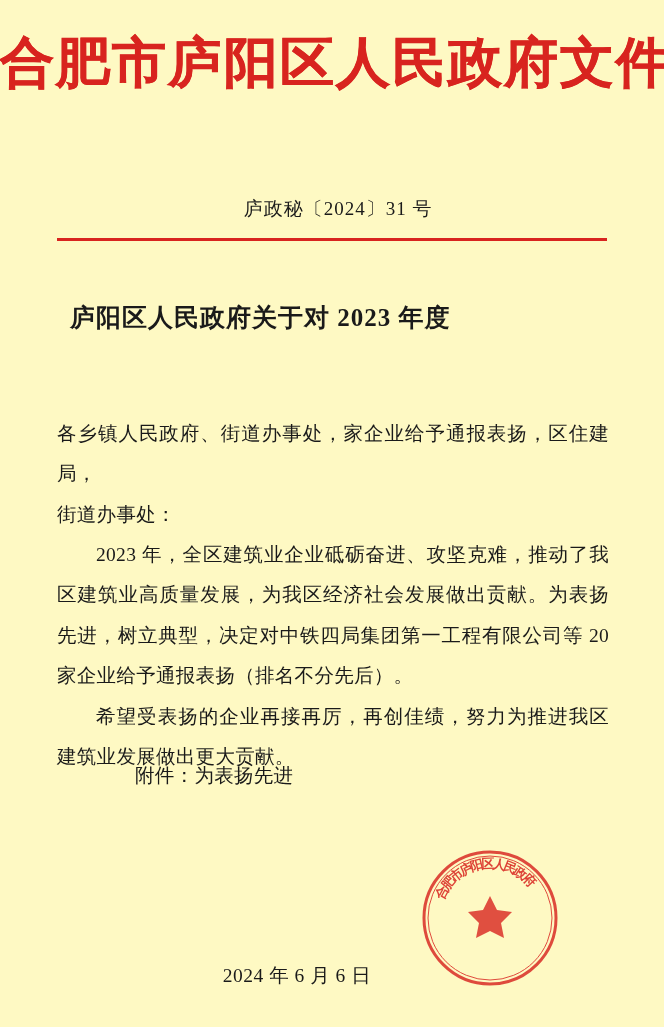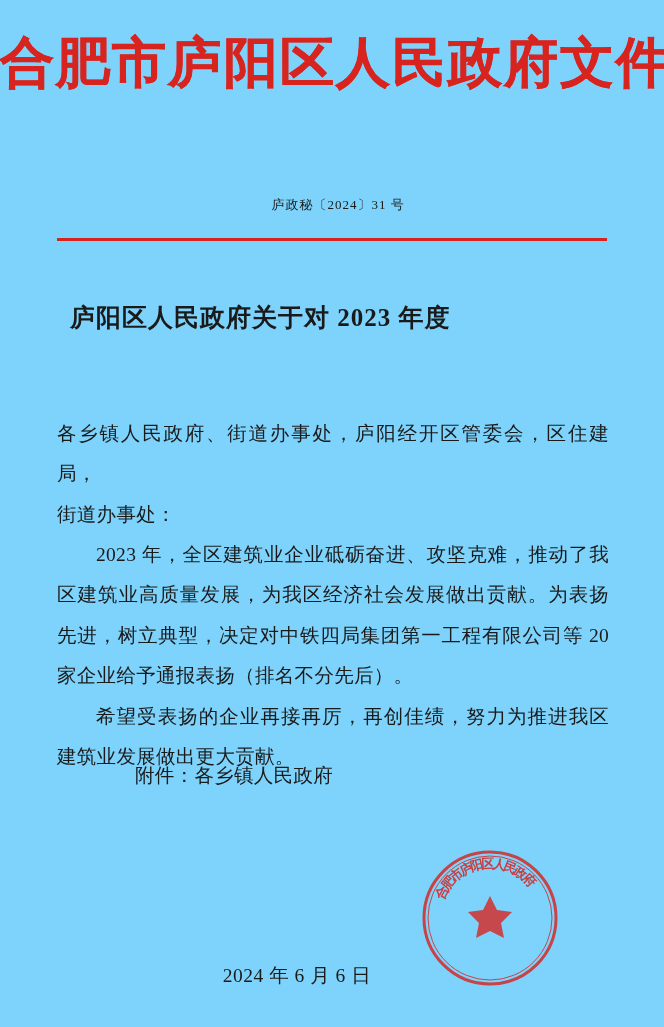--- a/index.html
+++ b/index.html
@@ -11,21 +11,21 @@
     width: 664px;
     height: 1027px;
     position: relative;
     font-family: "Liberation Serif", "DejaVu Serif", serif;
     color: #1a1a1a;
     overflow: hidden;
   }
   .page {
     position: absolute;
     inset: 0;
-    background: #7dd3fc;
+    background: #fef9c3;
   }
 
   
   .masthead {
     position: absolute;
     top: 32px;
     left: 0;
     right: 0;
     text-align: center;
   }
@@ -40,21 +40,21 @@
     -webkit-text-stroke: 0.6px #d8241f;
   }
 
   
   .doc-number {
     position: absolute;
     top: 196px;
     left: 0;
     right: 0;
     text-align: center;
-    font-size: 13px;
+    font-size: 19px;
     letter-spacing: 1px;
     color: #1a1a1a;
     padding-left: 12px;
   }
 
   
   .red-rule {
     position: absolute;
     top: 238px;
     left: 57px;
@@ -143,27 +143,27 @@
 
   <div class="doc-number">庐政秘〔2024〕31 号</div>
 
   <div class="red-rule"></div>
 
   <div class="doc-title">
     <span class="line">庐阳区人民政府关于对 2023 年度</span>
   </div>
 
   <div class="body-text">
-    <p>各乡镇人民政府、街道办事处，庐阳经开区管委会，区住建局，</p>
+    <p>各乡镇人民政府、街道办事处，家企业给予通报表扬，区住建局，</p>
     <p>街道办事处：</p>
     <p class="indent">2023 年，全区建筑业企业砥砺奋进、攻坚克难，推动了我区建筑业高质量发展，为我区经济社会发展做出贡献。为表扬先进，树立典型，决定对中铁四局集团第一工程有限公司等 20 家企业给予通报表扬（排名不分先后）。</p>
     <p class="indent">希望受表扬的企业再接再厉，再创佳绩，努力为推进我区建筑业发展做出更大贡献。</p>
   </div>
 
-  <div class="attachment">附件：各乡镇人民政府</div>
+  <div class="attachment">附件：为表扬先进</div>
 
   <div class="seal">
     <svg width="144" height="144" viewBox="0 0 144 144" aria-hidden="true">
       <g fill="none" stroke="#d8241f" stroke-width="3" opacity="0.82">
         <circle cx="72" cy="72" r="66"></circle>
         <circle cx="72" cy="72" r="62" stroke-width="1"></circle>
       </g>
       <g opacity="0.8" fill="#d8241f">
         <path d="M72 50 l7 14 15 2 -11 11 3 15 -14 -7 -14 7 3 -15 -11 -11 15 -2z"></path>
       </g>

